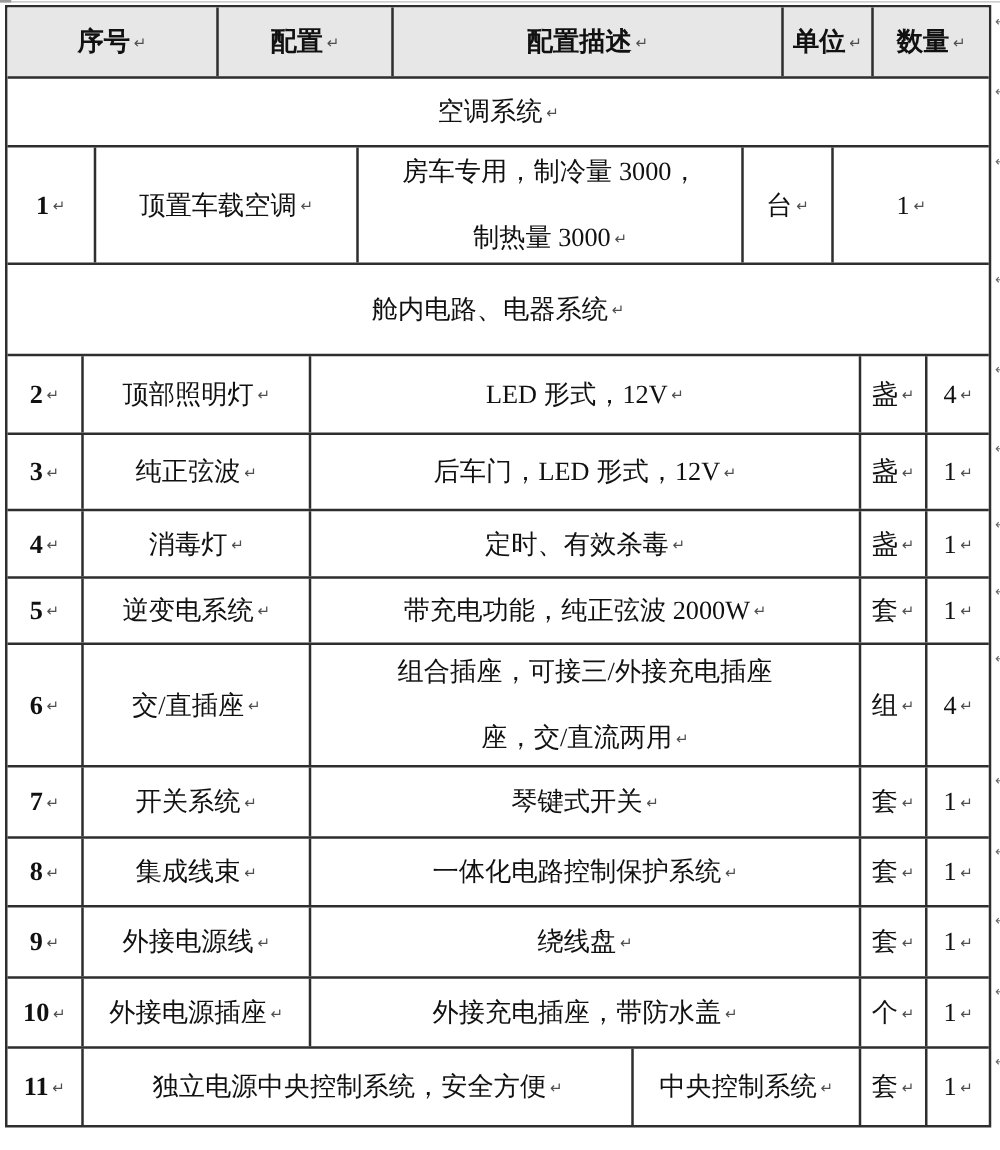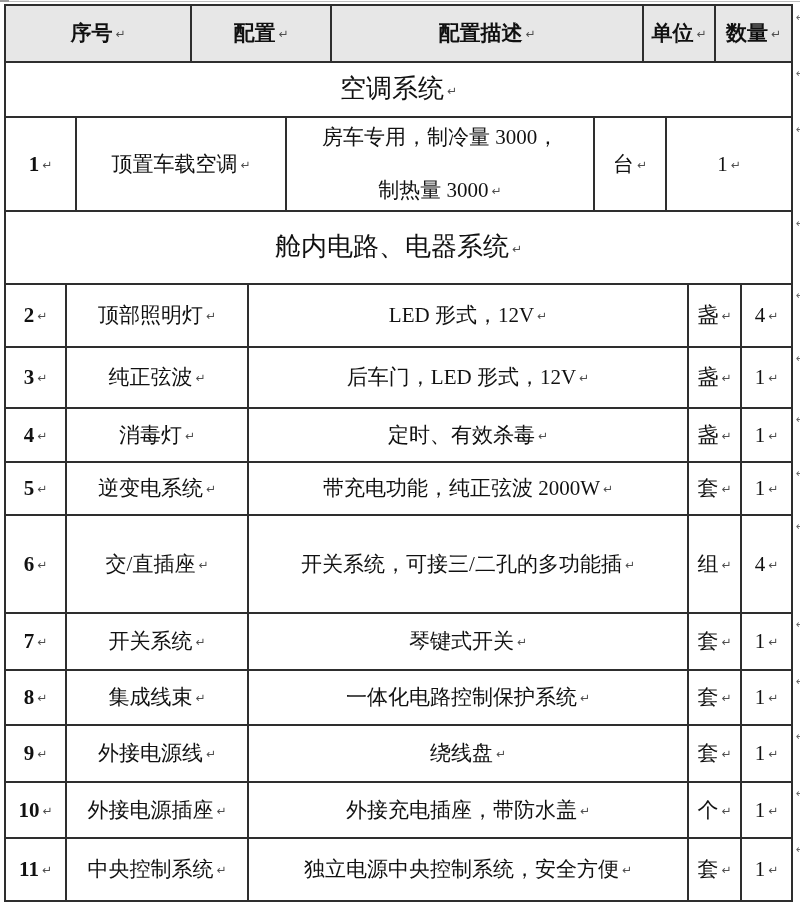--- a/index.html
+++ b/index.html
@@ -15,32 +15,32 @@
       align-items:center;justify-content:center;text-align:center;overflow:hidden;}
   .td:last-child{border-right:none;flex:1;}
 
   
   .h-hdr{height:57px}.h-sec1{height:55px}.h-r1{height:94px}.h-sec2{height:73px}
   .h-r2{height:63px}.h-r3{height:61px}.h-r4{height:54px}.h-r5{height:53px}
   .h-r6{height:98px}.h-r7{height:57px}.h-r8{height:55px}.h-r9{height:57px}
   .h-r10{height:56px}.h-r11{height:61px}
 
   
-  .ch1{width:186px}.ch2{width:140px}.ch3{width:312px}.ch4{width:72px}
+  .ch1{width:169px}.ch2{width:140px}.ch3{width:312px}.ch4{width:72px}
   
   .ca1{width:71px}.ca2{width:210px}.ca3{width:308px}.ca4{width:72px}
   
   .cb1{width:61px}.cb2{width:182px}.cb3{width:440px}.cb4{width:53px}
 
   .hdr{background:#e7e7e7;}
   .hdr .t{font-weight:bold;}
   .t{font-size:21px;line-height:26px;white-space:nowrap;}
   .idx .t{font-weight:bold;}
   .ml .t{line-height:52px;}
-  .sec .t{font-size:26px;}
+  .sec .t{font-size:21px;}
 
   
   .t::after{content:"\21B5";font-family:"DejaVu Sans",sans-serif;font-size:12px;
             color:#4f4f4f;margin-left:3px;vertical-align:2px;font-weight:normal;}
   .ml .t:not(:last-child)::after{content:"";margin:0;}
 
   
   .epm{position:absolute;left:796px;font-family:"DejaVu Sans",sans-serif;
        font-size:11px;line-height:11px;color:#6a6a6a;}
   .epm::after{content:"\21B5";}
@@ -176,21 +176,22 @@
     </div>
 
     <div class="tr h-r6">
       <div class="td cb1 idx">
           <span class="t">6</span>
         </div>
       <div class="td cb2">
           <span class="t">交/直插座</span>
         </div>
       <div class="td cb3 ml">
-        <span class="t">开关系统，可接三/二孔的多功能插</span>
+        <span class="t">组合插座，可接三/外接充电插座</span>
+        <span class="t">座，交/直流两用</span>
       </div>
       <div class="td cb4">
           <span class="t">组</span>
         </div>
       <div class="td">
           <span class="t">4</span>
         </div>
     </div>
 
     <div class="tr h-r7">
@@ -262,25 +263,25 @@
         </div>
       <div class="td">
           <span class="t">1</span>
         </div>
     </div>
 
     <div class="tr h-r11">
       <div class="td cb1 idx">
           <span class="t">11</span>
         </div>
+      <div class="td cb3">
+          <span class="t">独立电源中央控制系统，安全方便</span>
+        </div>
       <div class="td cb2">
           <span class="t">中央控制系统</span>
-        </div>
-      <div class="td cb3">
-          <span class="t">独立电源中央控制系统，安全方便</span>
         </div>
       <div class="td cb4">
           <span class="t">套</span>
         </div>
       <div class="td">
           <span class="t">1</span>
         </div>
     </div>
 
   </div>

